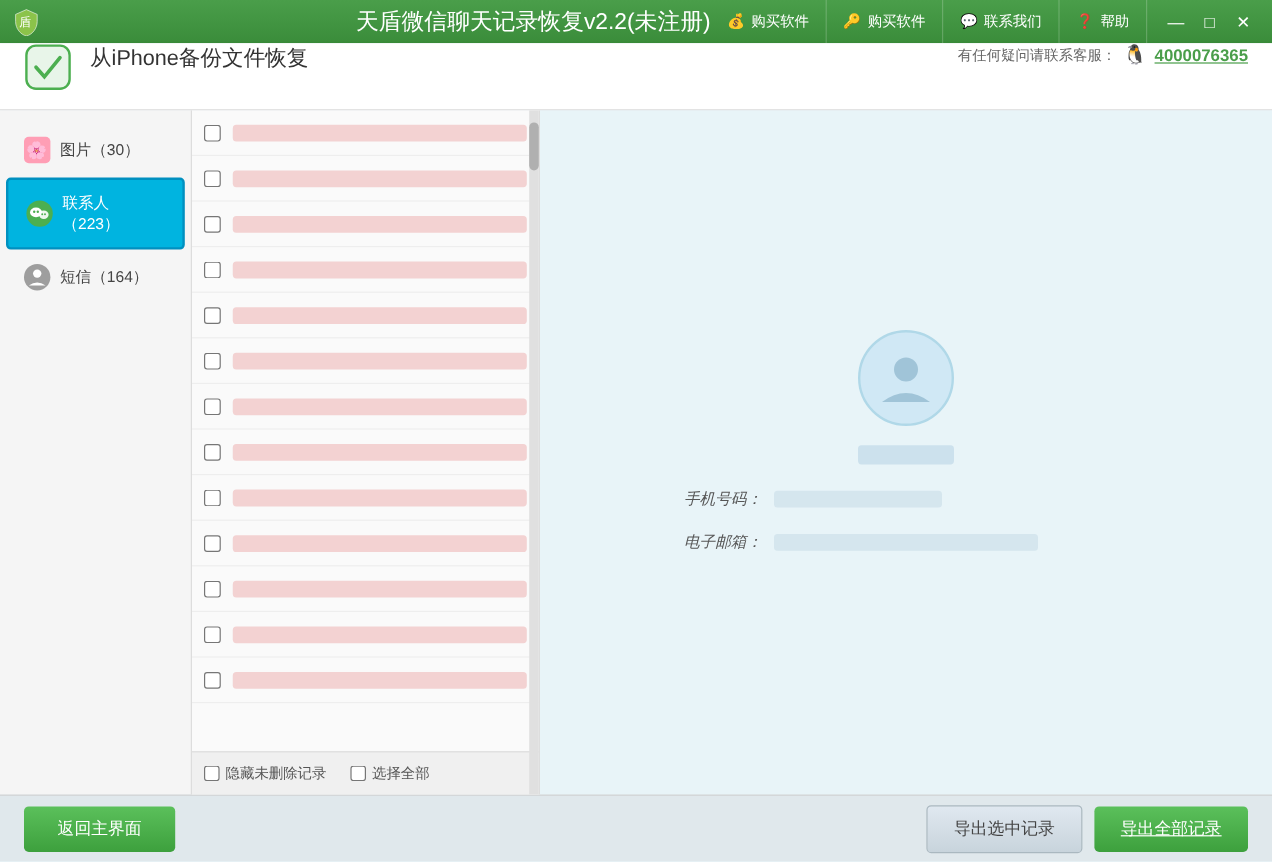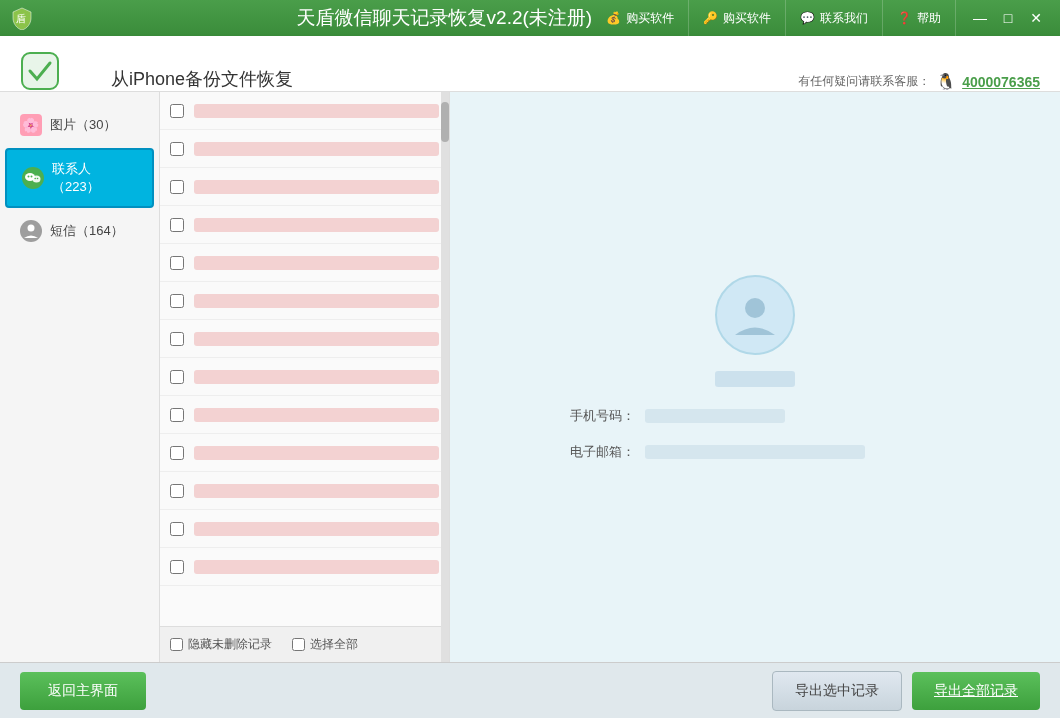--- a/index.html
+++ b/index.html
@@ -65,25 +65,24 @@
       color: white;
       font-size: 14px;
     }
 
     
     .headerbar {
       width: 100%;
       height: 56px;
       background: white;
       display: flex;
-      align-items: flex-end;
+      align-items: flex-start;
       padding: 0 20px;
       border-bottom: 1px solid #ddd;
       box-shadow: 0 1px 3px rgba(0,0,0,0.1);
-      gap: 36px;
     }
     .header-logo {
       width: 40px;
       height: 40px;
       margin-right: 15px;
       flex-shrink: 0;
     }
     .header-title {
       font-size: 18px;
       color: #333;
@@ -206,20 +205,21 @@
     
     .detail-area {
       flex: 1;
       background: #e8f4f8;
       display: flex;
       flex-direction: column;
       align-items: center;
       justify-content: center;
       padding: 20px;
       position: relative;
+      font-style: italic;
     }
     .contact-avatar {
       width: 80px;
       height: 80px;
       border-radius: 50%;
       border: 2px solid #b0d8e8;
       background: #d0e8f5;
       display: flex;
       align-items: center;
       justify-content: center;

